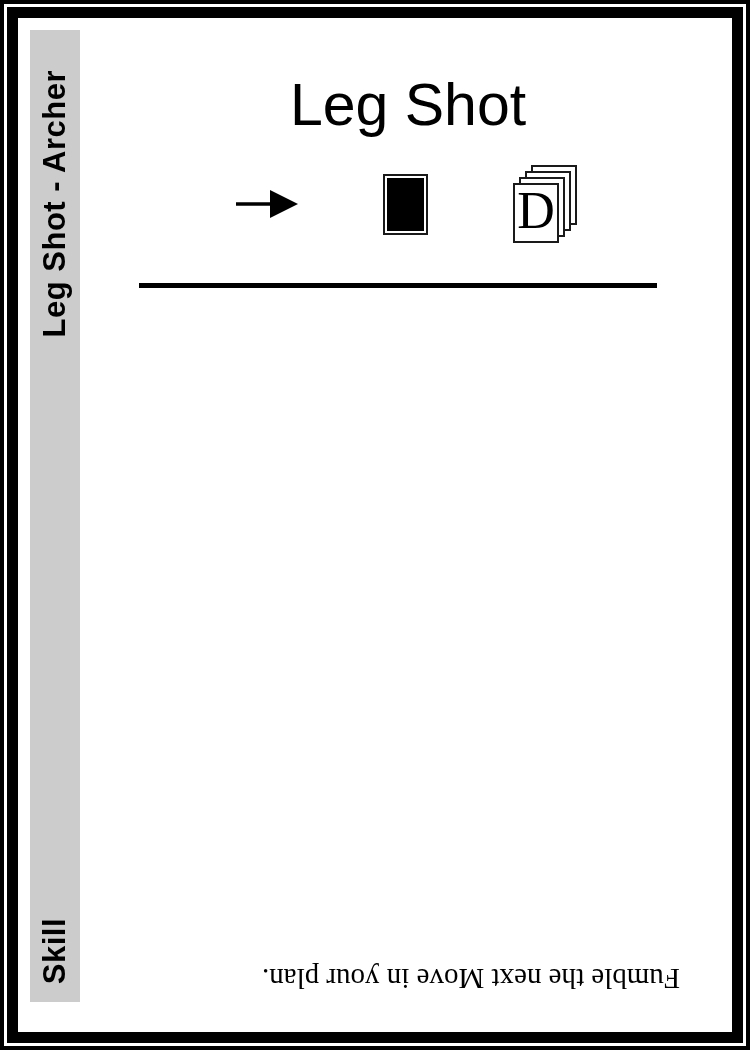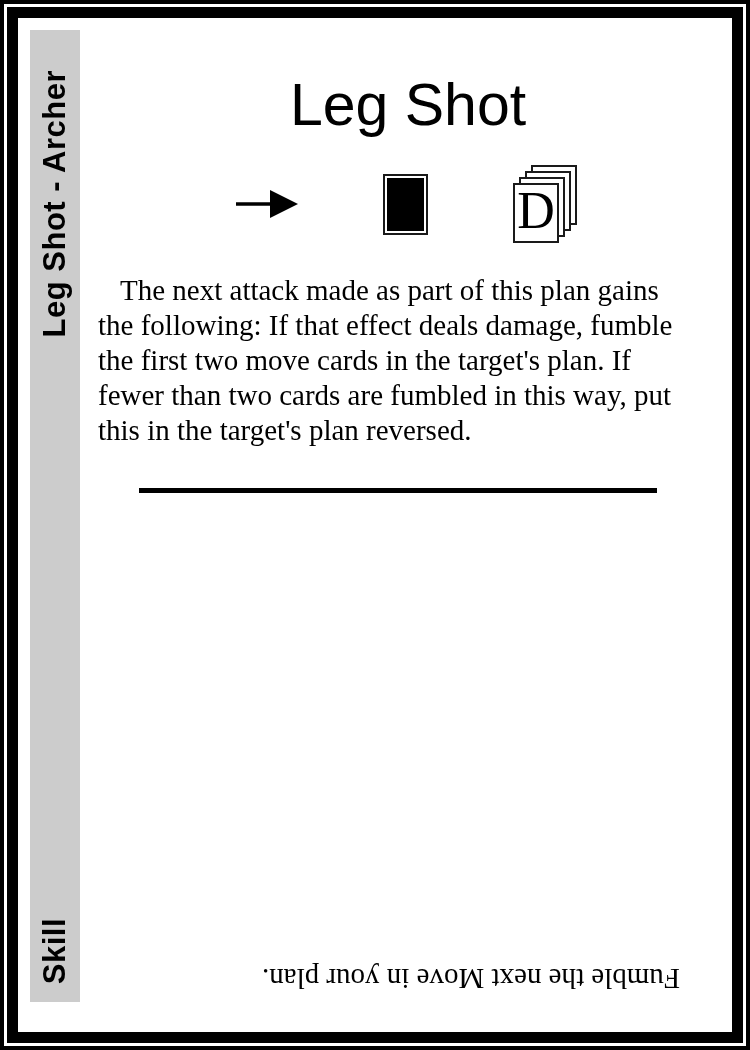--- a/index.html
+++ b/index.html
@@ -167,25 +167,20 @@
           <div class="deck">
             <div class="deck-card c4"></div>
             <div class="deck-card c3"></div>
             <div class="deck-card c2"></div>
             <div class="deck-card c1">
               <span class="deck-letter">D</span>
             </div>
           </div>
         </div>
 
-        <p class="rules">The next attack made as part of this plan gains
-the following: If that effect deals damage, fumble
-the first two move cards in the target's plan. If
-fewer than two cards are fumbled in this way, put
-this in the target's plan reversed.</p>
 
         <div class="divider"></div>
 
         <div class="reversed">Fumble the next Move in your plan.</div>
 
       </div>
     </div>
   </div>
 </div>
 

